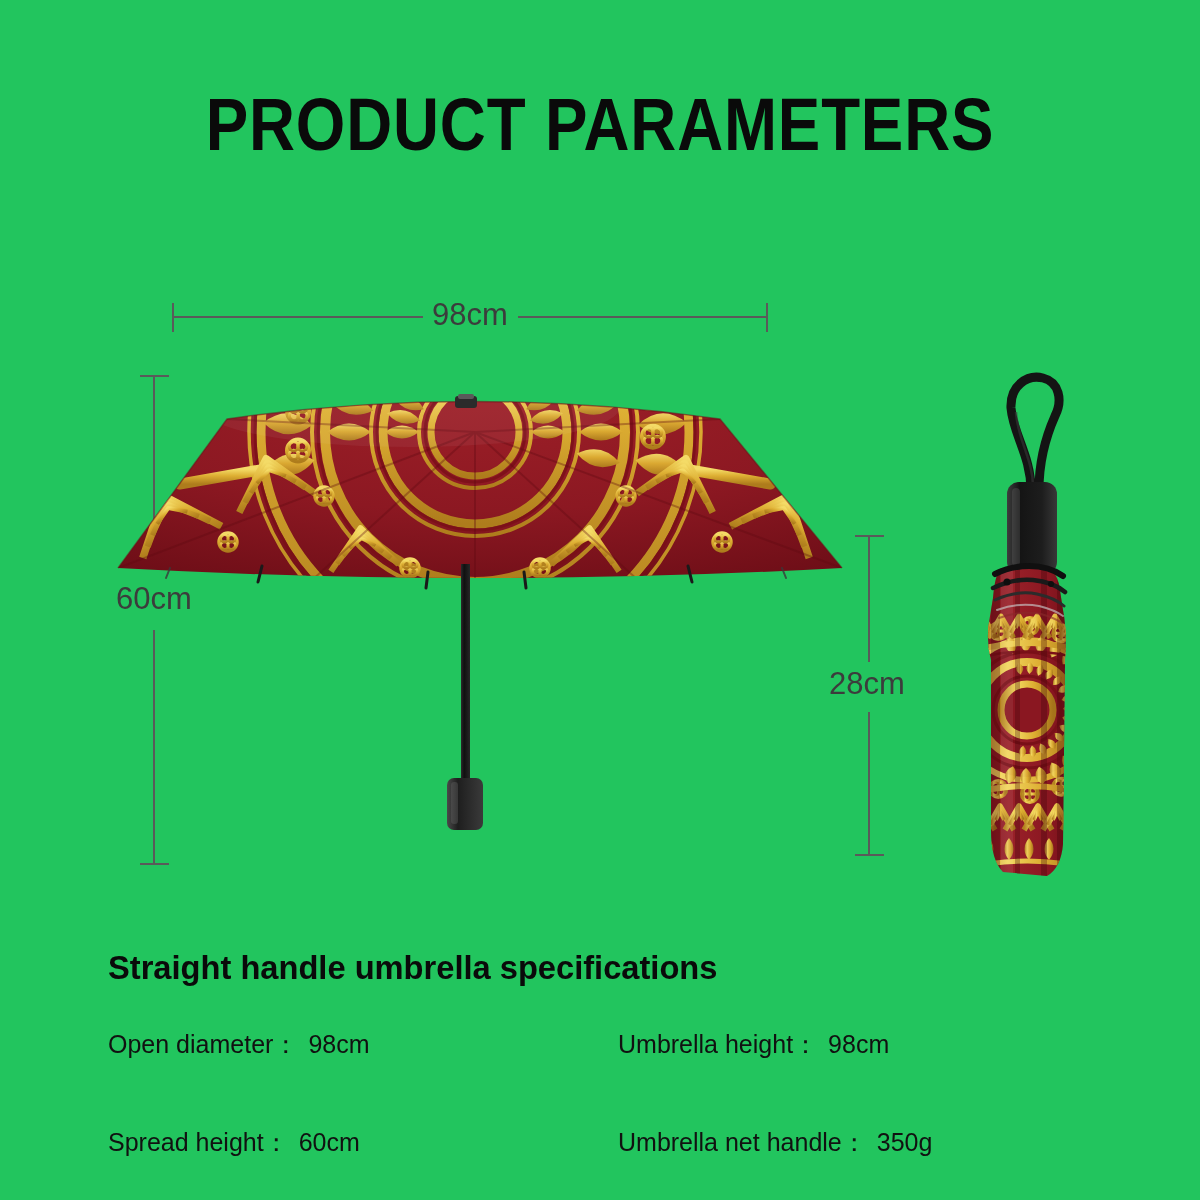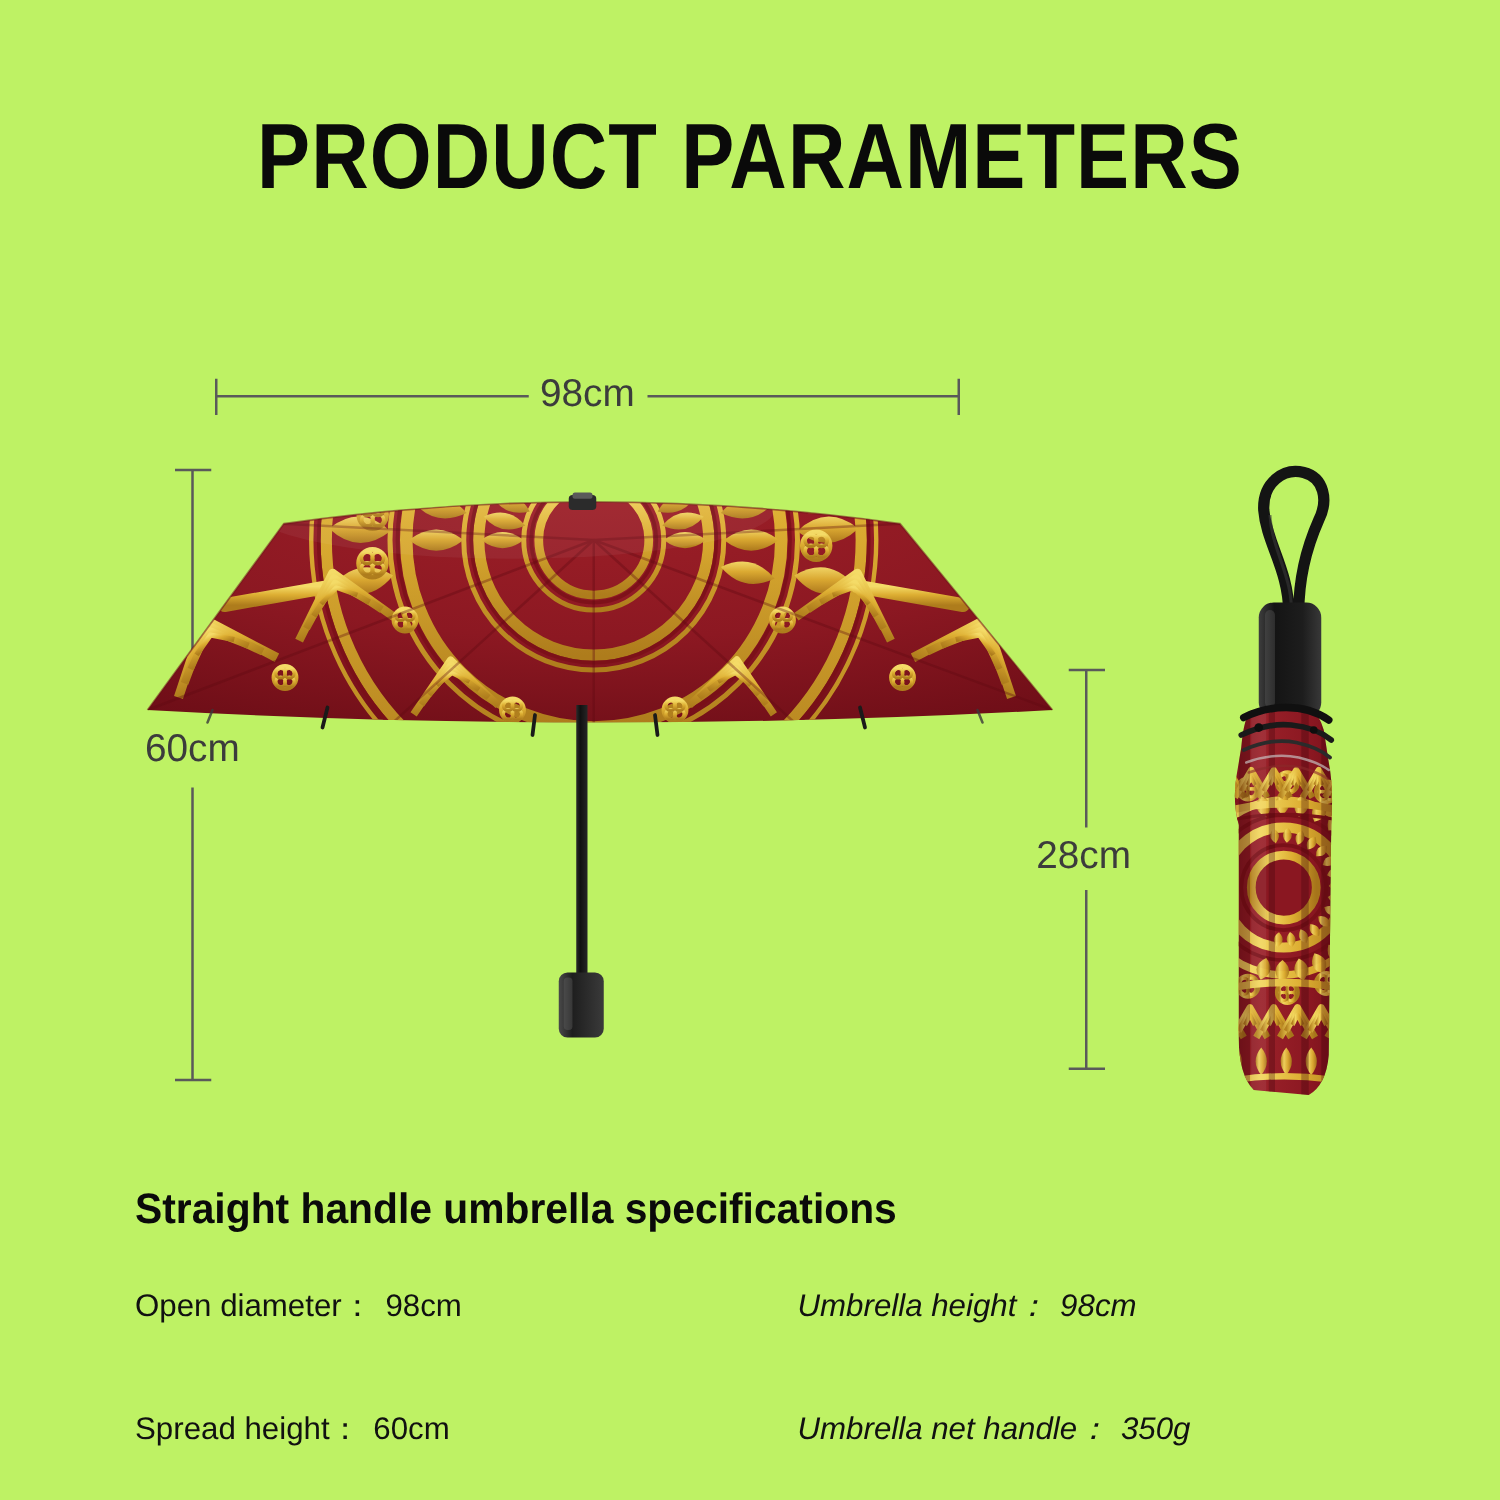--- a/index.html
+++ b/index.html
@@ -4,21 +4,21 @@
 <style>
   html, body {
     margin: 0;
     padding: 0;
     background: #ffffff;
   }
   #page {
     position: relative;
     width: 1200px;
     height: 1200px;
-    background: #bef264;
+    background: #22c55e;
     overflow: hidden;
     font-family: "Liberation Sans", "DejaVu Sans", sans-serif;
   }
 
   
   #title {
     position: absolute;
     left: 0;
     top: 82px;
     width: 1200px;
@@ -97,21 +97,21 @@
     transform-origin: 0 50%;
   }
   .spec-row {
     position: absolute;
     font-size: 25px;
     color: #111111;
     white-space: nowrap;
     font-family: "Liberation Sans", "DejaVu Sans", sans-serif;
   }
   .spec-col-left  { left: 108px; }
-  .spec-col-right { left: 638px; font-style: italic; }
+  .spec-col-right { left: 618px; }
   .spec-r1 { top: 1028px; }
   .spec-r2 { top: 1098px; margin-top: 28px; }
   .spec-val { margin-left: 10px; }
 </style>
 </head>
 <body>
 
 <div id="page">
 
   <div id="title">PRODUCT PARAMETERS</div>

